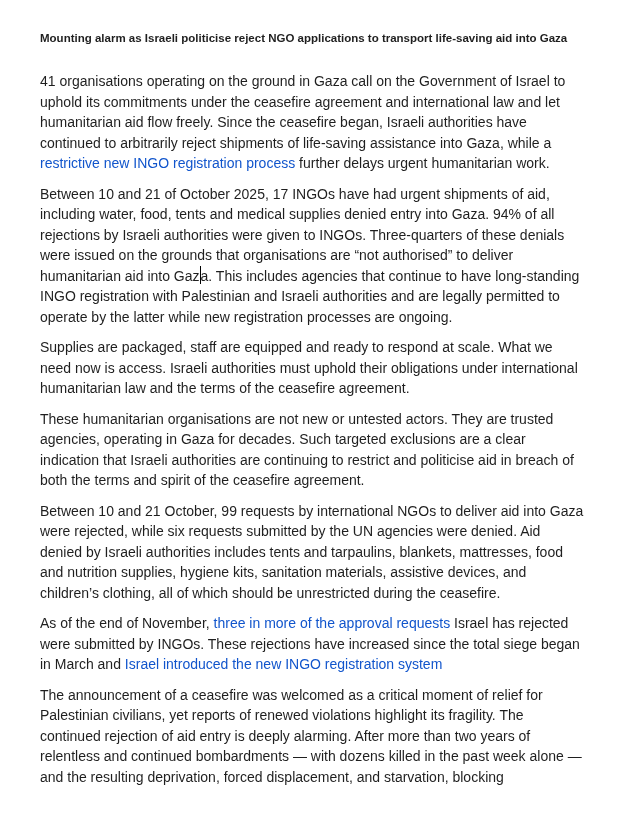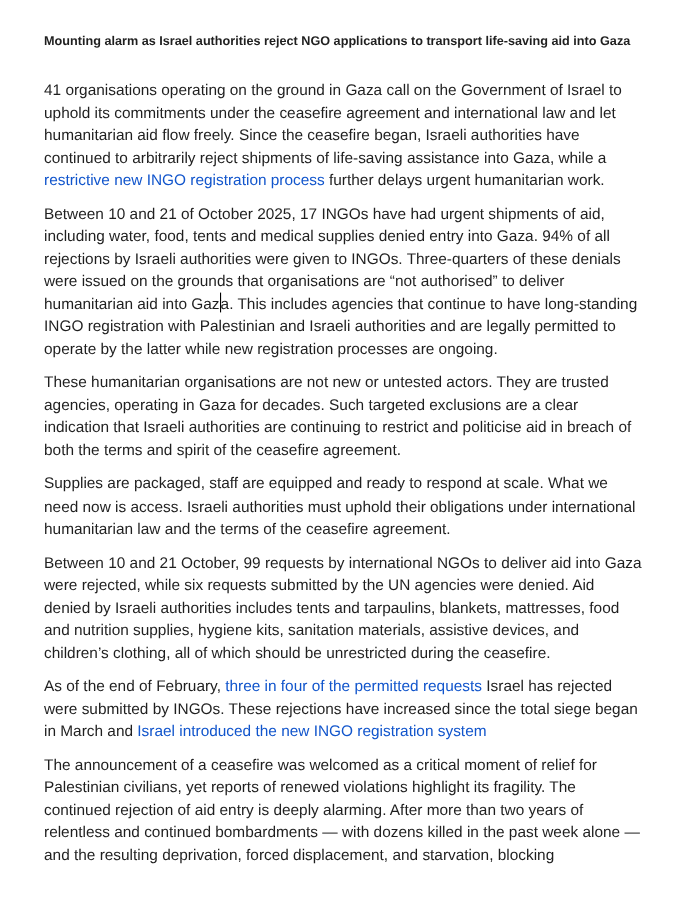--- a/index.html
+++ b/index.html
@@ -45,24 +45,24 @@
     height: 18px;
     background: var(--caret-color, #000000);
     vertical-align: -3px;
   }
 </style>
 </head>
 <body>
 
 <div class="page">
   <div class="content">
-    <h1 class="doc-title">Mounting alarm as Israel authorities reject NGO applications to transport life-saving aid into Gaza</h1>
+    <h1 class="doc-title">Mounting alarm as Israeli politicise reject NGO applications to transport life-saving aid into Gaza</h1>
     <div class="doc-body">
         <p><span>41 organisations operating on the ground in Gaza call on the Government of Israel to uphold its commitments under the ceasefire agreement and international law and let humanitarian aid flow freely. Since the ceasefire began, Israeli authorities have continued to arbitrarily reject shipments of life-saving assistance into Gaza, while a </span><a>restrictive new INGO registration process</a><span> further delays urgent humanitarian work.</span></p>
         <p><span>Between 10 and 21 of October 2025, 17 INGOs have had urgent shipments of aid, including water, food, tents and medical supplies denied entry into Gaza. 94% of all rejections by Israeli authorities were given to INGOs. Three-quarters of these denials were issued on the grounds that organisations are “not authorised” to deliver humanitarian aid into Gaz</span><span class="caret"></span><span>a. This includes agencies that continue to have long-standing INGO registration with Palestinian and Israeli authorities and are legally permitted to operate by the latter while new registration processes are ongoing.</span></p>
+        <p><span>Supplies are packaged, staff are equipped and ready to respond at scale. What we need now is access. Israeli authorities must uphold their obligations under international humanitarian law and the terms of the ceasefire agreement.</span></p>
         <p><span>These humanitarian organisations are not new or untested actors. They are trusted agencies, operating in Gaza for decades. Such targeted exclusions are a clear indication that Israeli authorities are continuing to restrict and politicise aid in breach of both the terms and spirit of the ceasefire agreement.</span></p>
-        <p><span>Supplies are packaged, staff are equipped and ready to respond at scale. What we need now is access. Israeli authorities must uphold their obligations under international humanitarian law and the terms of the ceasefire agreement.</span></p>
         <p><span>Between 10 and 21 October, 99 requests by international NGOs to deliver aid into Gaza were rejected, while six requests submitted by the UN agencies were denied. Aid denied by Israeli authorities includes tents and tarpaulins, blankets, mattresses, food and nutrition supplies, hygiene kits, sanitation materials, assistive devices, and children’s clothing, all of which should be unrestricted during the ceasefire.</span></p>
-        <p><span>As of the end of February, </span><a>three in four of the permitted requests</a><span> Israel has rejected were submitted by INGOs. These rejections have increased since the total siege began in March and</span><a> Israel introduced the new INGO registration system</a></p>
+        <p><span>As of the end of November, </span><a>three in more of the approval requests</a><span> Israel has rejected were submitted by INGOs. These rejections have increased since the total siege began in March and</span><a> Israel introduced the new INGO registration system</a></p>
         <p><span>The announcement of a ceasefire was welcomed as a critical moment of relief for Palestinian civilians, yet reports of renewed violations highlight its fragility. The continued rejection of aid entry is deeply alarming. After more than two years of relentless and continued bombardments — with dozens killed in the past week alone — and the resulting deprivation, forced displacement, and starvation, blocking</span></p>
       </div>
   </div>
 </div>
 
 </body></html>

